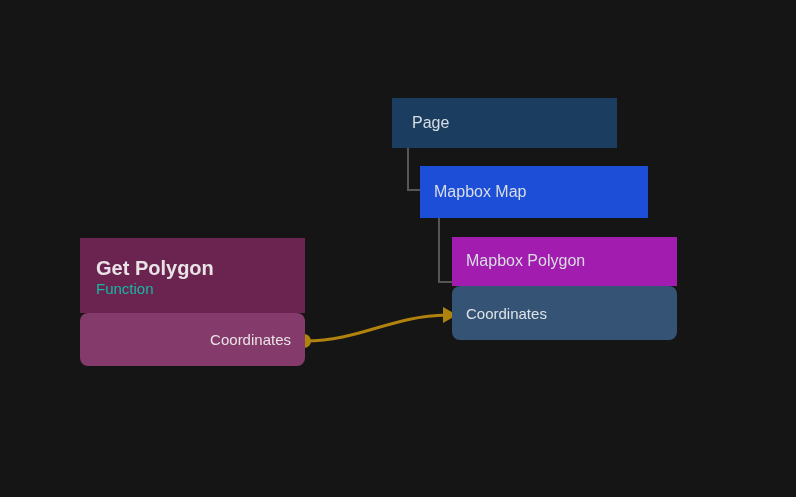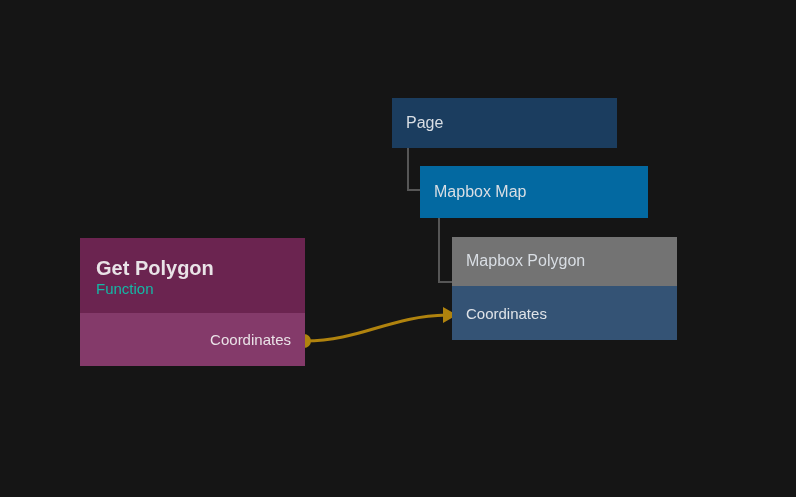--- a/index.html
+++ b/index.html
@@ -43,20 +43,21 @@
     white-space: nowrap;
   }
   .port-row {
     box-sizing: border-box;
     width: 100%;
     display: flex;
     align-items: center;
     font-size: 15px;
     color: #dfe3e8;
     white-space: nowrap;
+    border-radius: 8px;
   }
 
   
   #node-get-polygon {
     left: 80px;
     top: 238px;
     width: 225px;
     height: 128px;
   }
   #node-get-polygon .node-header {
@@ -77,58 +78,58 @@
     left: 392px;
     top: 98px;
     width: 225px;
     height: 50px;
   }
   #node-page .node-header {
     height: 50px;
     background: #1b3d5f;
     display: flex;
     align-items: center;
-    padding-left: 14px;
+    padding-left: 20px;
   }
   #node-page .node-title {
     font-weight: normal;
     color: #d9dee4;
     font-size: 16px;
   }
 
   
   #node-mapbox-map {
     left: 420px;
     top: 166px;
     width: 228px;
     height: 52px;
   }
   #node-mapbox-map .node-header {
     height: 52px;
-    background: #0369a1;
+    background: #1d4ed8;
     display: flex;
     align-items: center;
     padding-left: 14px;
   }
   #node-mapbox-map .node-title {
     font-weight: normal;
     color: #d9dee4;
     font-size: 16px;
   }
 
   
   #node-mapbox-polygon {
     left: 452px;
     top: 237px;
     width: 225px;
     height: 103px;
   }
   #node-mapbox-polygon .node-header {
     height: 49px;
-    background: #737373;
+    background: #a21caf;
     display: flex;
     align-items: center;
     padding-left: 14px;
   }
   #node-mapbox-polygon .node-title {
     font-weight: normal;
     color: #d9dee4;
     font-size: 16px;
   }
   #node-mapbox-polygon .port-row {

